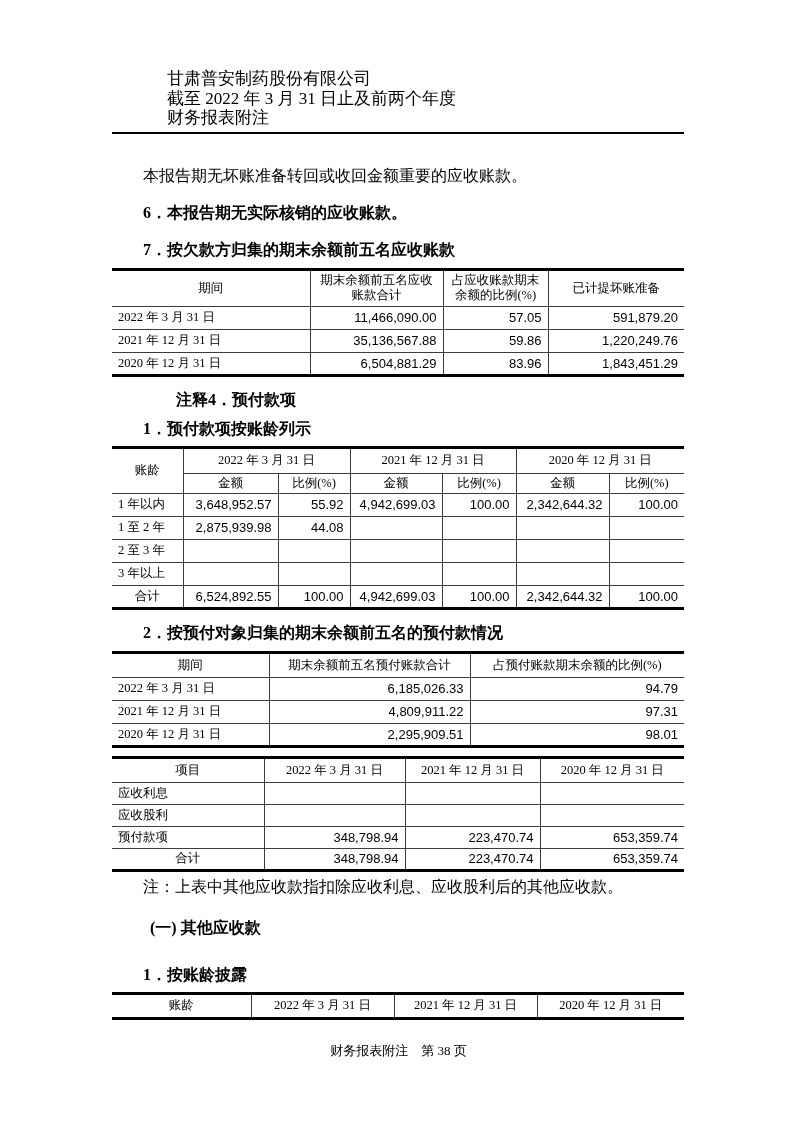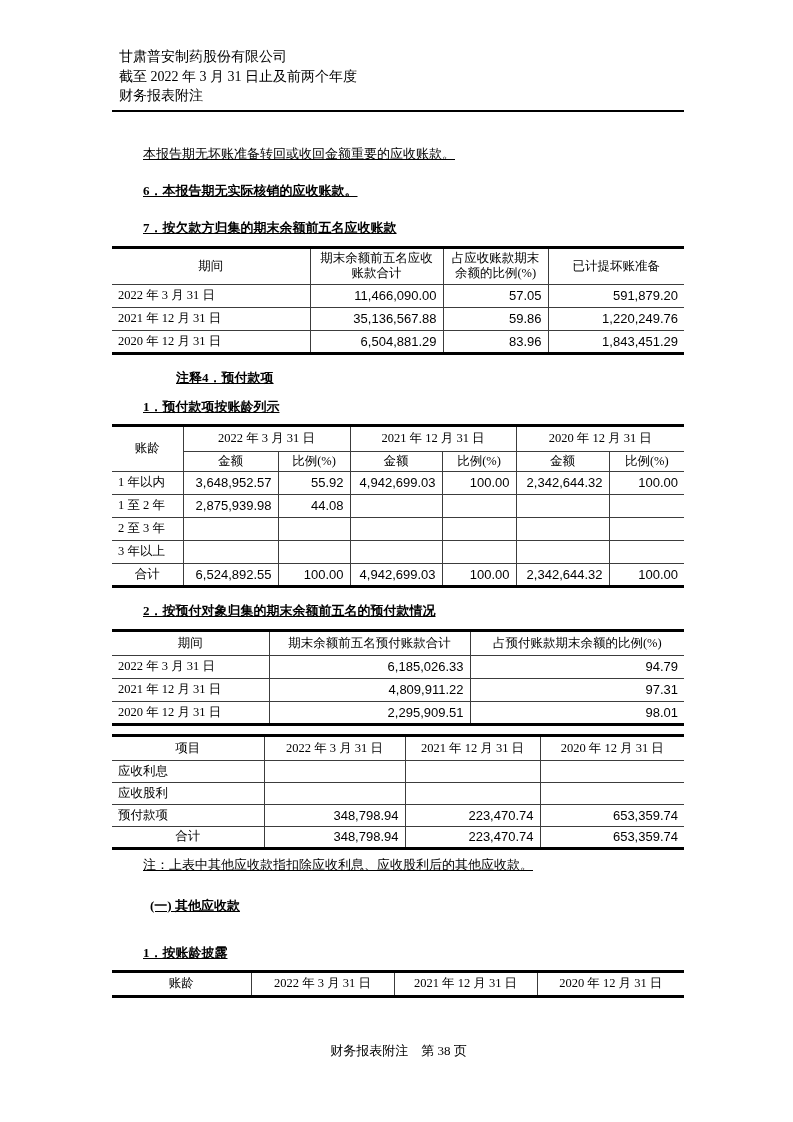--- a/index.html
+++ b/index.html
@@ -9,25 +9,25 @@
     width: 793px;
     height: 1122px;
     background: #ffffff;
     color: #000;
     font-family: "Liberation Serif", "DejaVu Serif", serif;
     overflow: hidden;
   }
   .content { position: absolute; left: 112px; top: 0; width: 572px; }
 
   
-  .hdr { padding-top: 47px; padding-left: 7px; font-size: 14px; line-height: 19.5px; }
+  .hdr { padding-top: 69px; padding-left: 7px; font-size: 17px; line-height: 19.5px; margin-left: 48px; }
   .hdr-rule { margin-top: 4px; border-bottom: 2px solid #000; height: 0; }
 
   p { margin: 0; }
-  .para { font-size: 13px; line-height: 18px; text-decoration: underline; }
+  .para { font-size: 16px; line-height: 18px; }
   .bold { font-weight: bold; }
   .ind-body { padding-left: 31px; }
   .ind-note { padding-left: 64px; }
   .ind-sub  { padding-left: 38px; }
 
   .mt-intro { margin-top: 33px; }
   .mt-h6    { margin-top: 19px; }
   .mt-h7    { margin-top: 19px; }
   .mt-t1    { margin-top: 9px; }
   .mt-note4 { margin-top: 14px; }

